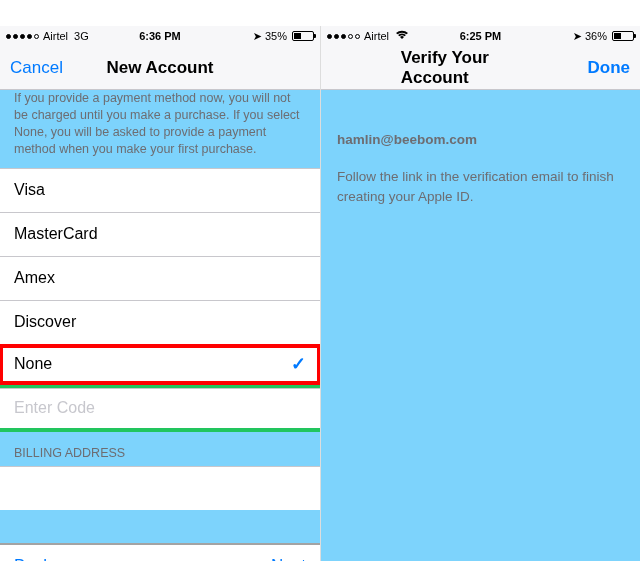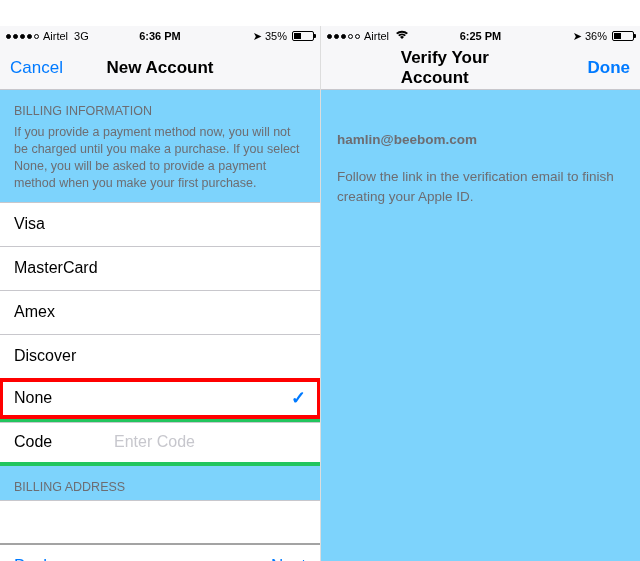--- a/index.html
+++ b/index.html
@@ -148,21 +148,20 @@
     </span>
   </div>
 
   <div class="navbar">
     <span class="btn">Cancel</span>
     <span class="title">New Account</span>
     <span></span>
   </div>
 
   <div class="scroll">
-    <div class="section-header">BILLING INFORMATION</div>
     <div class="section-desc">If you provide a payment method now, you will not be charged until you make a purchase. If you select None, you will be asked to provide a payment method when you make your first purchase.</div>
 
     <div id="payment-list">
         <div class="cell" style="position: relative;">
           <span>Visa</span>
         </div>
         <div class="cell" style="position: relative;">
           <span>MasterCard</span>
         </div>
         <div class="cell" style="position: relative;">
@@ -172,21 +171,20 @@
           <span>Discover</span>
         </div>
         <div class="cell group-end" style="position: relative;">
           <span>None</span>
           <span class="check">✓</span>
           <span class="highlight-red" style="inset: -1px;"></span>
         </div>
       </div>
 
     <div class="cell group-end">
-      <span class="label">Code</span>
       <span class="placeholder">Enter Code</span>
     </div>
 
     <div class="section-header">BILLING ADDRESS</div>
     <div id="address-list">
         <div class="cell"></div>
       </div>
   </div>
 
   <div class="bottom-bar">

